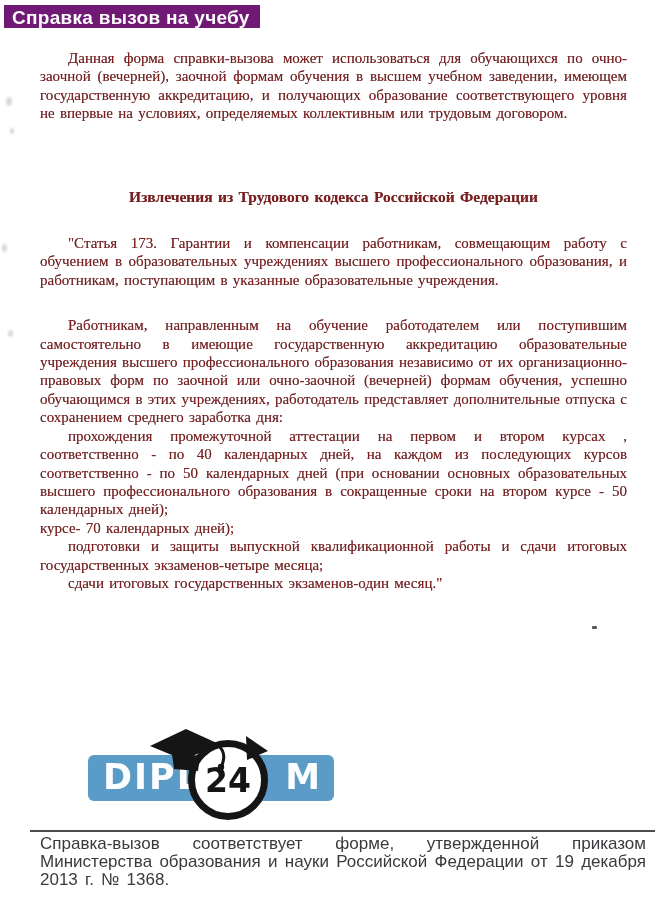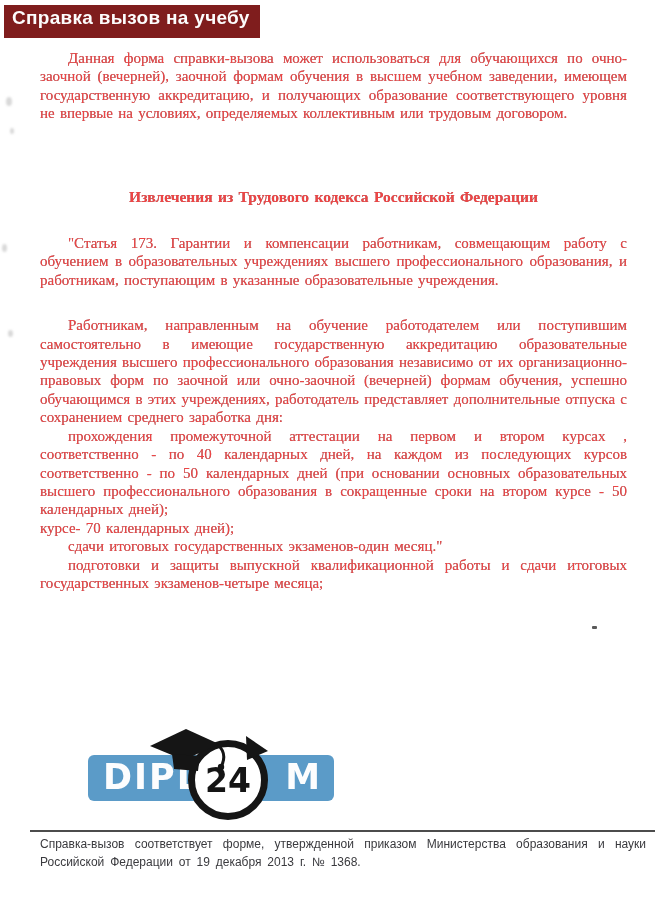--- a/index.html
+++ b/index.html
@@ -6,33 +6,33 @@
   .page{
     position:relative;
     width:665px;height:920px;
     background:#ffffff;
     overflow:hidden;
     font-family:"Liberation Serif", serif;
   }
   
   .badge{
     position:absolute;left:4px;top:5px;
-    background:#7f1d1d;
+    background:#701a75;
     color:#fdfdfd;
     font-family:"Liberation Sans", sans-serif;
     font-weight:bold;
     font-size:19px;
     line-height:20px;
-    padding:3px 10px 10px 8px;
+    padding:3px 10px 0 8px;
     letter-spacing:.3px;
   }
   
   .content{
     position:absolute;left:40px;top:49px;width:587px;
-    color:#ef4444;
+    color:#7f1d1d;
     font-size:15px;
     line-height:18.4px;
     text-align:justify;
     word-spacing:1.5px;
     text-shadow:0 0 .5px rgba(60,60,66,.65);
   }
   .content p{margin:0;}
   .indent{text-indent:28px;}
   .section-title{
     margin:65px 0 0 0 !important;
@@ -67,21 +67,21 @@
     letter-spacing:1px;
   }
   
   .footer-rule{
     position:absolute;left:30px;top:830px;width:625px;height:0;
     border-top:2px solid #4c4c4c;
   }
   .footer-note{
     position:absolute;left:40px;top:835px;width:606px;
     font-family:"Liberation Sans", sans-serif;
-    font-size:12px;
+    font-size:17px;
     line-height:18px;
     color:#3a3a3e;
     text-align:justify;
     word-spacing:2.5px;
     margin:0;
   }
   
   .speck{position:absolute;background:#d9d9d9;border-radius:50%;filter:blur(1px);}
   .speck.s1{left:6px;top:97px;width:6px;height:9px;}
   .speck.s2{left:2px;top:244px;width:5px;height:8px;}
@@ -105,22 +105,22 @@
   <div class="speck s4"></div>
   <div class="speck s5 dark"></div>
 
   <div class="content">
     <p class="indent">Данная форма справки-вызова может использоваться для обучающихся по очно-заочной (вечерней), заочной формам обучения в высшем учебном заведении, имеющем государственную аккредитацию, и получающих образование соответствующего уровня не впервые на условиях, определяемых коллективным или трудовым договором.</p>
     <p class="section-title">Извлечения из Трудового кодекса Российской Федерации</p>
     <p class="indent article-p">"Статья 173. Гарантии и компенсации работникам, совмещающим работу с обучением в образовательных учреждениях высшего профессионального образования, и работникам, поступающим в указанные образовательные учреждения.</p>
     <p class="indent body-p">Работникам, направленным на обучение работодателем или поступившим самостоятельно в имеющие государственную аккредитацию образовательные учреждения высшего профессионального образования независимо от их организационно-правовых форм по заочной или очно-заочной (вечерней) формам обучения, успешно обучающимся в этих учреждениях, работодатель представляет дополнительные отпуска с сохранением среднего заработка дня:</p>
     <p class="indent">прохождения промежуточной аттестации на первом и втором курсах , соответственно - по 40 календарных дней, на каждом из последующих курсов соответственно - по 50 календарных дней (при основании основных образовательных высшего профессионального образования в сокращенные сроки на втором курсе - 50 календарных дней);</p>
     <p>курсе- 70 календарных дней);</p>
+    <p class="indent">подготовки и защиты выпускной квалификационной работы и сдачи итоговых государственных экзаменов-четыре месяца;</p>
     <p class="indent">сдачи итоговых государственных экзаменов-один месяц."</p>
-    <p class="indent">подготовки и защиты выпускной квалификационной работы и сдачи итоговых государственных экзаменов-четыре месяца;</p>
   </div>
 
   <div class="logo">
     <div class="logo-band"></div>
     <span class="brand brand-left">DIPL</span>
     <span class="brand brand-right">M</span>
 
     <svg class="clock-svg" width="132" height="110" viewBox="0 0 132 110">
 
       <circle cx="80" cy="54" r="36.5" fill="#ffffff" stroke="#151515" stroke-width="7"></circle>

